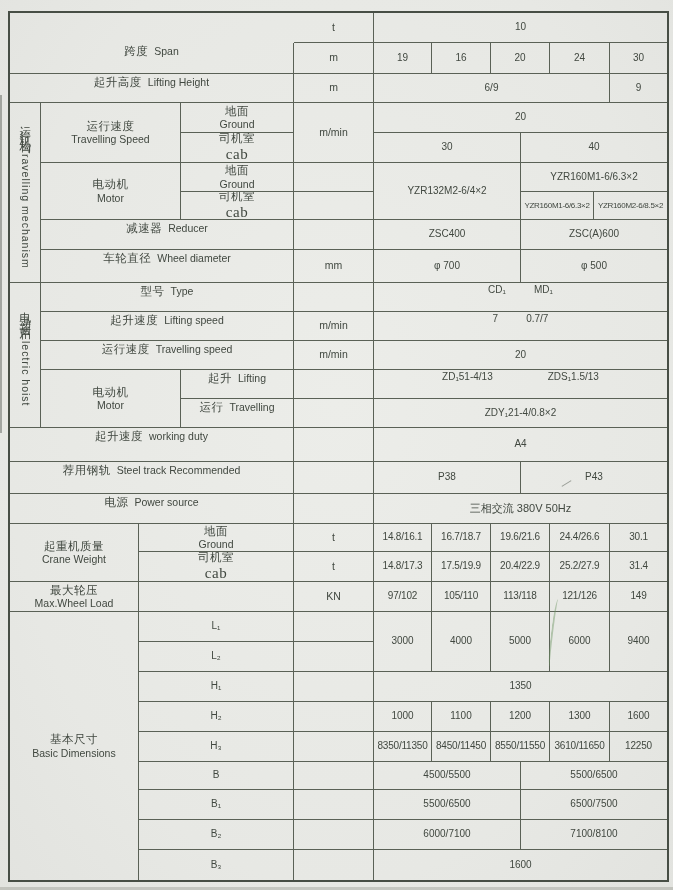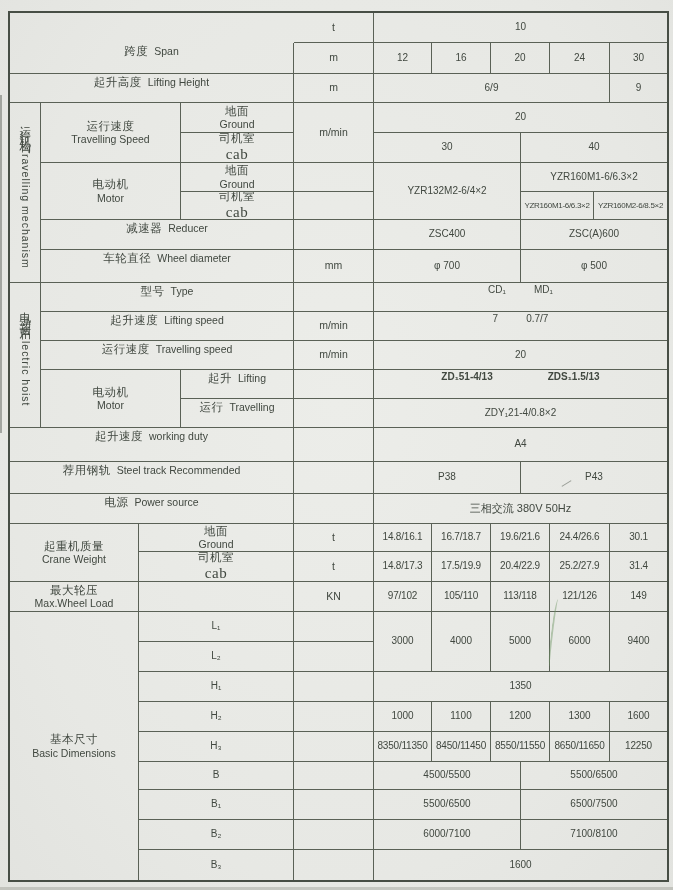--- a/index.html
+++ b/index.html
@@ -29,21 +29,21 @@
     display:flex;flex-direction:column;
     align-items:center;justify-content:center;
     text-align:center;line-height:1.25;
     padding:1px;overflow:hidden;
     font-size:11px;
   }
   .er{border-right:none;}
   .eb{border-bottom:none;}
   .inline{flex-direction:row;gap:6px;align-items:baseline;}
   .pair{flex-direction:row;gap:28px;align-items:baseline;}
-  .pair-lg{flex-direction:row;gap:55px;align-items:baseline;font-weight:bold;}
+  .pair-lg{flex-direction:row;gap:55px;align-items:baseline;}
   .zh{font-size:11.5px;letter-spacing:0.5px;}
   .en{font-size:10.5px;}
   .unit{font-size:10.5px;}
   .val{font-size:10px;}
   .val-sm{font-size:10px;letter-spacing:-0.2px;}
   .val-xs{font-size:8px;letter-spacing:-0.3px;padding:0;}
   .cab-big{font-size:15px;font-family:"Liberation Serif", serif;letter-spacing:0.5px;}
   .seclabel{gap:10px;}
   .v-zh{writing-mode:vertical-lr;text-orientation:upright;font-size:11.5px;letter-spacing:5px;}
   .v-en{writing-mode:vertical-lr;text-orientation:mixed;font-size:10.5px;letter-spacing:1px;}
@@ -60,21 +60,21 @@
   <div class="spec-table">
 
     <div class="cell unit" style="grid-area:1/5/2/6">t</div>
     <div class="cell val er" style="grid-area:1/6/2/13">10</div>
 
     <div class="cell inline" style="grid-area:2/1/3/5">
       <span class="zh">跨度</span>
       <span class="en">Span</span>
     </div>
     <div class="cell unit" style="grid-area:2/5/3/6">m</div>
-    <div class="cell val" style="grid-area:2/6/3/7">12</div>
+    <div class="cell val" style="grid-area:2/6/3/7">19</div>
     <div class="cell val" style="grid-area:2/7/3/8">16</div>
     <div class="cell val" style="grid-area:2/8/3/10">20</div>
     <div class="cell val" style="grid-area:2/10/3/12">24</div>
     <div class="cell val er" style="grid-area:2/12/3/13">30</div>
 
     <div class="cell inline" style="grid-area:3/1/4/5">
       <span class="zh">起升高度</span>
       <span class="en">Lifting Height</span>
     </div>
     <div class="cell unit" style="grid-area:3/5/4/6">m</div>
@@ -273,21 +273,21 @@
     <div class="cell val" style="grid-area:24/7/25/8">1100</div>
     <div class="cell val" style="grid-area:24/8/25/10">1200</div>
     <div class="cell val" style="grid-area:24/10/25/12">1300</div>
     <div class="cell val er" style="grid-area:24/12/25/13">1600</div>
 
     <div class="cell val" style="grid-area:25/3/26/5">H₃</div>
     <div class="cell" style="grid-area:25/5/26/6"></div>
     <div class="cell val-sm" style="grid-area:25/6/26/7">8350/11350</div>
     <div class="cell val-sm" style="grid-area:25/7/26/8">8450/11450</div>
     <div class="cell val-sm" style="grid-area:25/8/26/10">8550/11550</div>
-    <div class="cell val-sm" style="grid-area:25/10/26/12">8650/11650</div>
+    <div class="cell val-sm" style="grid-area:25/10/26/12">3610/11650</div>
     <div class="cell val-sm er" style="grid-area:25/12/26/13">12250</div>
 
     <div class="cell val" style="grid-area:26/3/27/5">B</div>
     <div class="cell" style="grid-area:26/5/27/6"></div>
     <div class="cell val" style="grid-area:26/6/27/9">4500/5500</div>
     <div class="cell val er" style="grid-area:26/9/27/13">5500/6500</div>
 
     <div class="cell val" style="grid-area:27/3/28/5">B₁</div>
     <div class="cell" style="grid-area:27/5/28/6"></div>
     <div class="cell val" style="grid-area:27/6/28/9">5500/6500</div>

